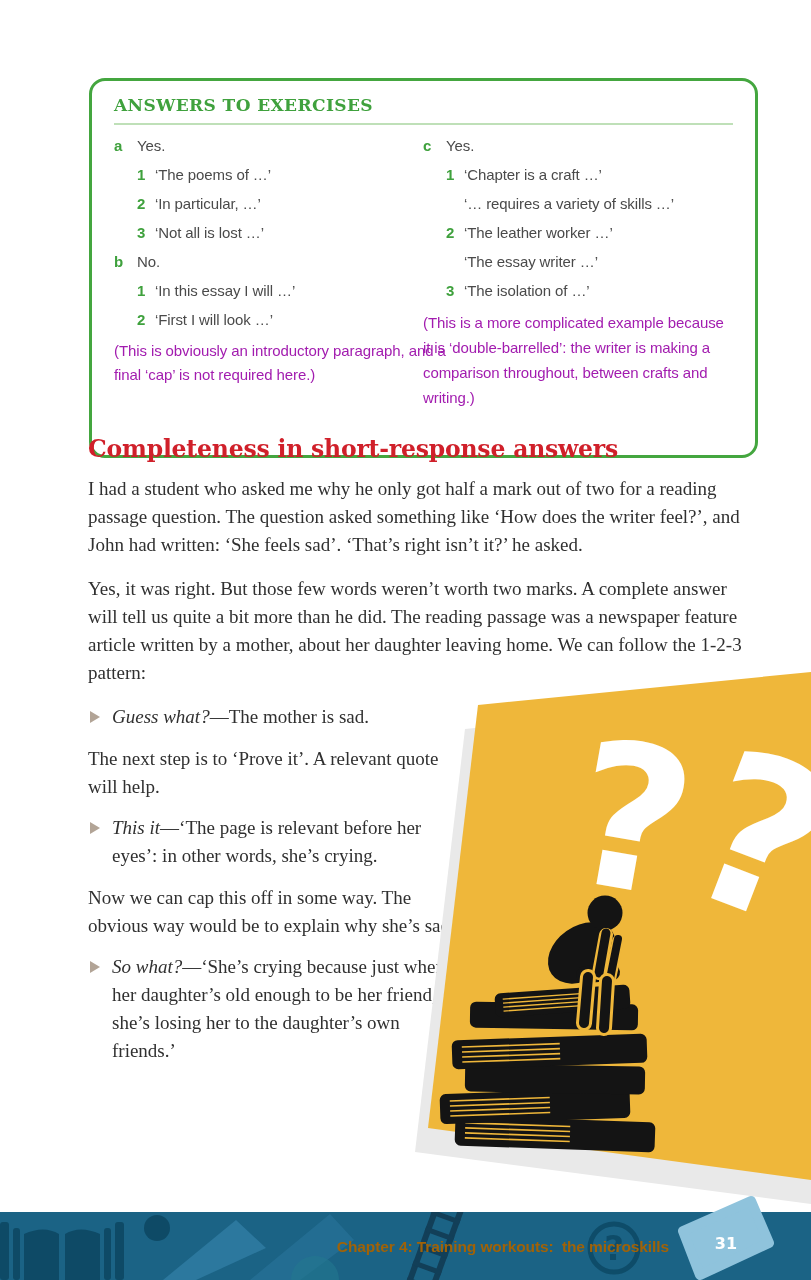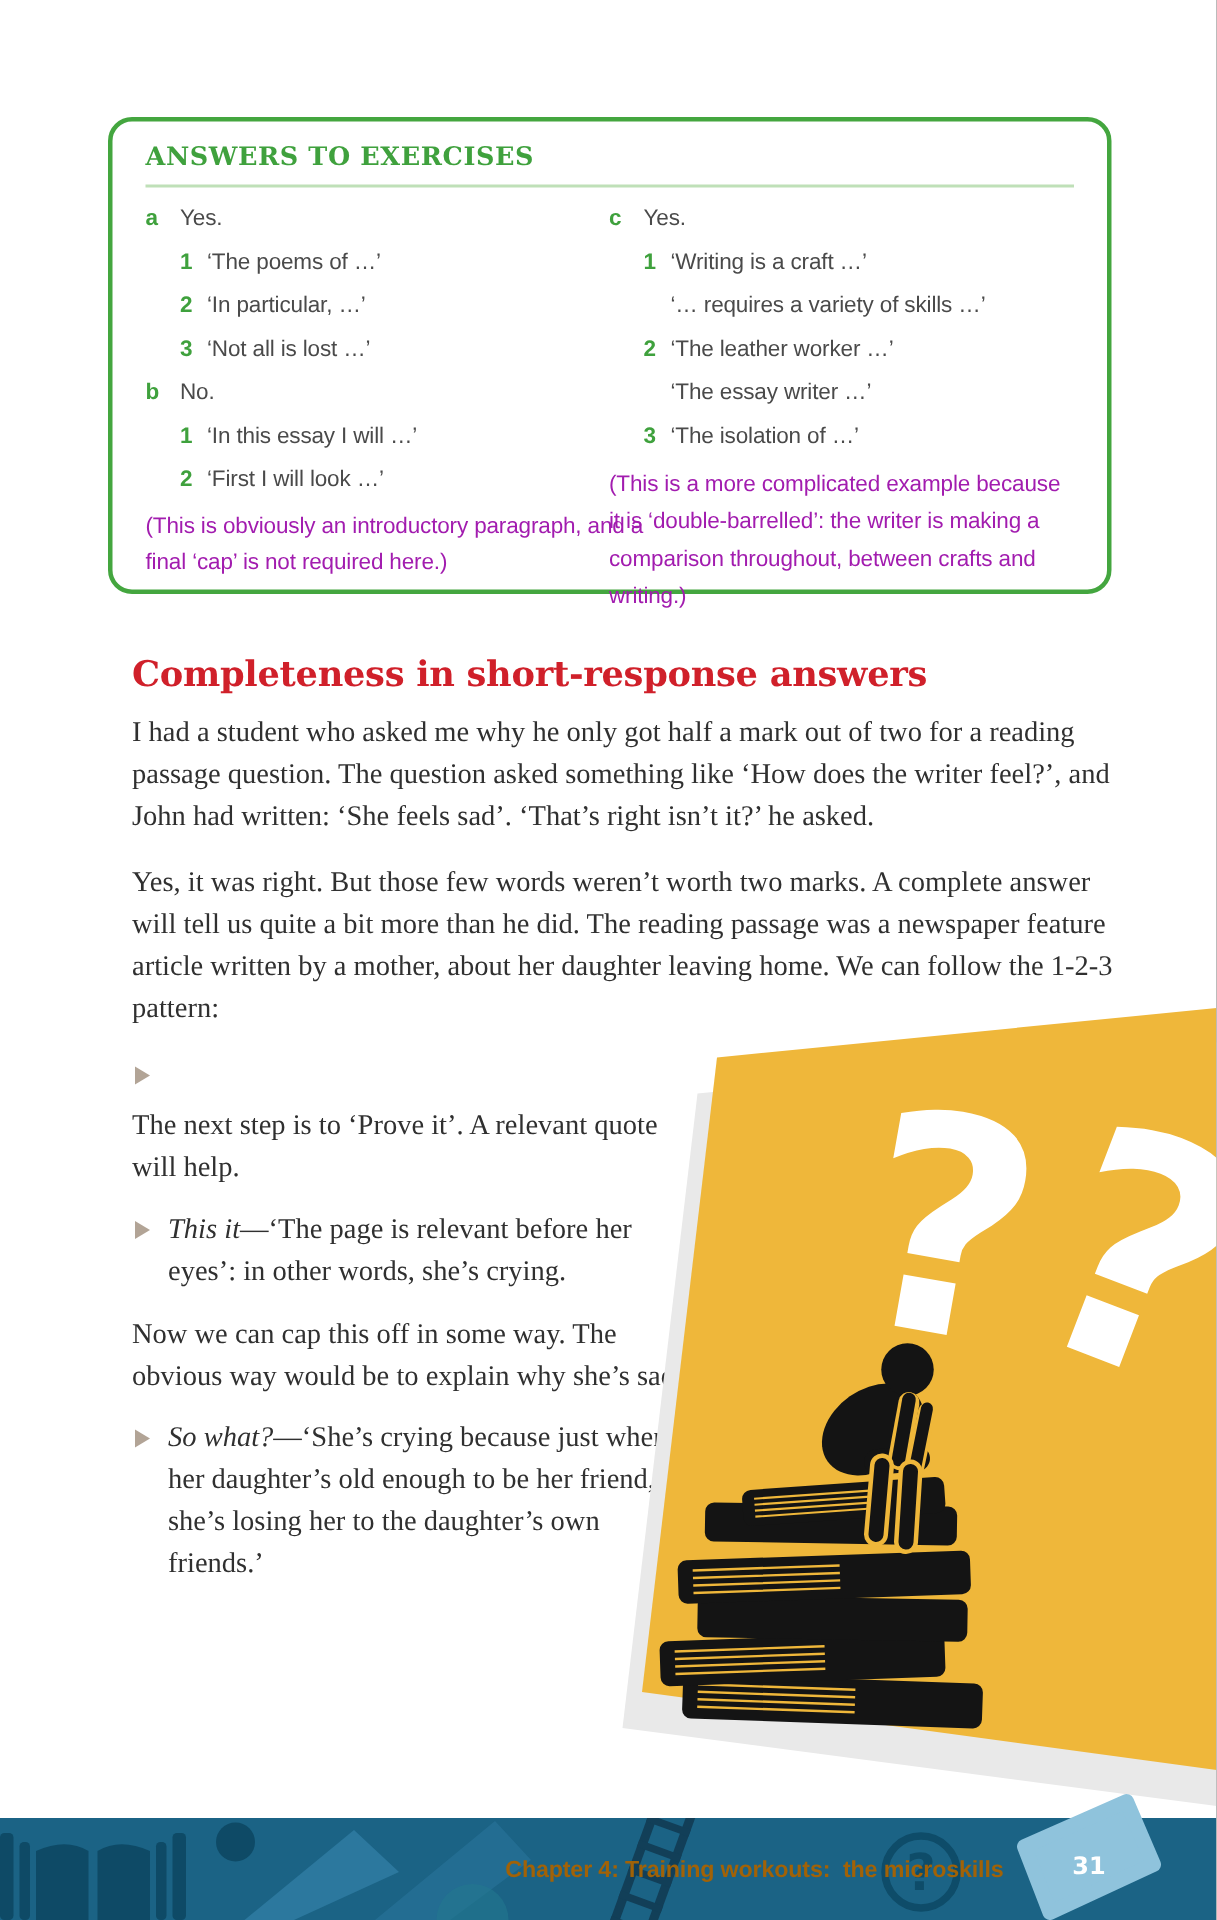--- a/index.html
+++ b/index.html
@@ -1,20 +1,20 @@
 <!DOCTYPE html>
 <html><head>
 <meta charset="utf-8">
 <style>
   html,body{margin:0;padding:0;background:#888;}
   .page{position:relative;width:811px;height:1280px;background:#ffffff;overflow:hidden;
         font-family:"Liberation Sans",sans-serif;}
 
   
-  .answers-box{position:absolute;left:72px;top:78px;width:669px;height:318px;
+  .answers-box{position:absolute;left:89px;top:78px;width:669px;height:380px;
     box-sizing:border-box;border:3px solid #44a63f;border-radius:16px;padding:14px 22px 22px 22px;
     background:#fff;}
   .answers-box .box-title{margin:0;font-family:"DejaVu Serif",serif;font-weight:bold;
     font-size:17px;letter-spacing:.4px;color:#3fa13d;}
   .answers-box .rule{height:2px;background:#bfe0b8;margin:8px 0 11px 0;}
   .cols{display:flex;}
   .col-left{width:309px;flex:0 0 309px;}
   .col-right{flex:1;}
   .head-row,.item{display:flex;font-size:15px;line-height:19px;color:#4a4a4a;letter-spacing:-.1px;}
   .head-row{margin:0 0 10px 0;}
@@ -97,21 +97,21 @@
       </div>
 
       <div class="col-right">
         <div>
           <div class="head-row">
             <span class="g-letter">c</span>
             <span>Yes.</span>
           </div>
           <div class="item">
             <span class="i-num">1</span>
-            <span>‘Writing is a craft …’</span>
+            <span>‘Chapter is a craft …’</span>
           </div>
           <div class="item cont">
             <span>‘… requires a variety of skills …’</span>
           </div>
           <div class="item">
             <span class="i-num">2</span>
             <span>‘The leather worker …’</span>
           </div>
           <div class="item cont">
             <span>‘The essay writer …’</span>
@@ -127,20 +127,21 @@
     </div>
   </section>
 
   <main class="content">
     <h2>Completeness in short-response answers</h2>
     <p>I had a student who asked me why he only got half a mark out of two for a reading passage question. The question asked something like ‘How does the writer feel?’, and John had written: ‘She feels sad’. ‘That’s right isn’t it?’ he asked.</p>
     <p>Yes, it was right. But those few words weren’t worth two marks. A complete answer will tell us quite a bit more than he did. The reading passage was a newspaper feature article written by a mother, about her daughter leaving home. We can follow the 1-2-3 pattern:</p>
 
     <div class="bullet">
       <span class="tri"></span>
+      <p><em>Guess what?</em><span>—The mother is sad.</span></p>
     </div>
 
     <p class="narrow">The next step is to ‘Prove it’. A relevant quote will help.</p>
 
     <div class="bullet nw">
       <span class="tri"></span>
       <p><em>This it</em><span>—‘The page is relevant before her eyes’: in other words, she’s crying.</span></p>
     </div>
 
     <p class="narrow">Now we can cap this off in some way. The obvious way would be to explain why she’s sad.</p>

